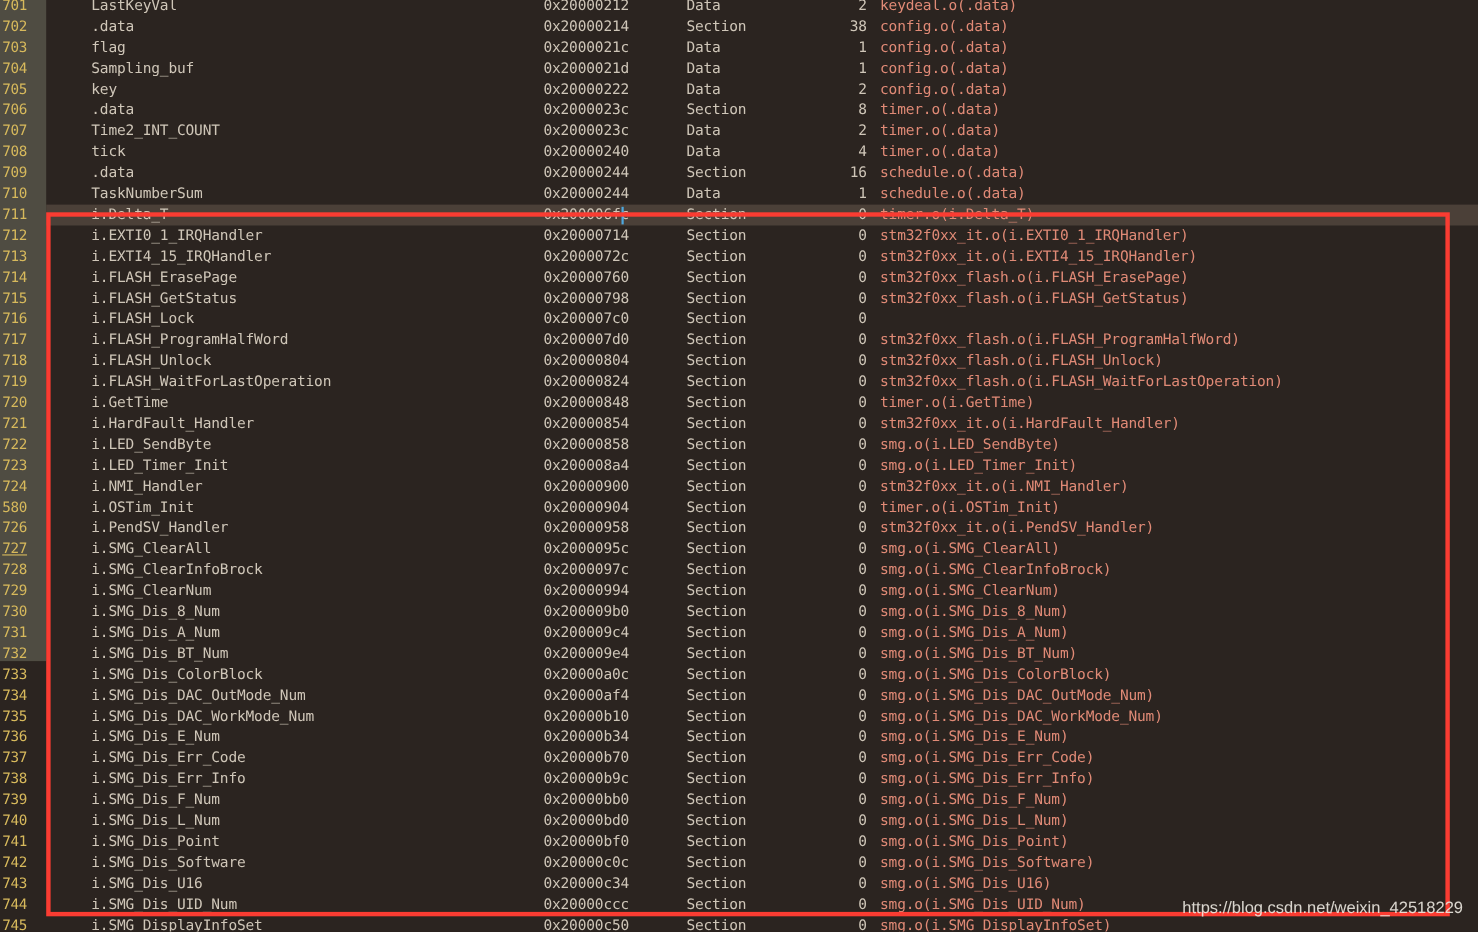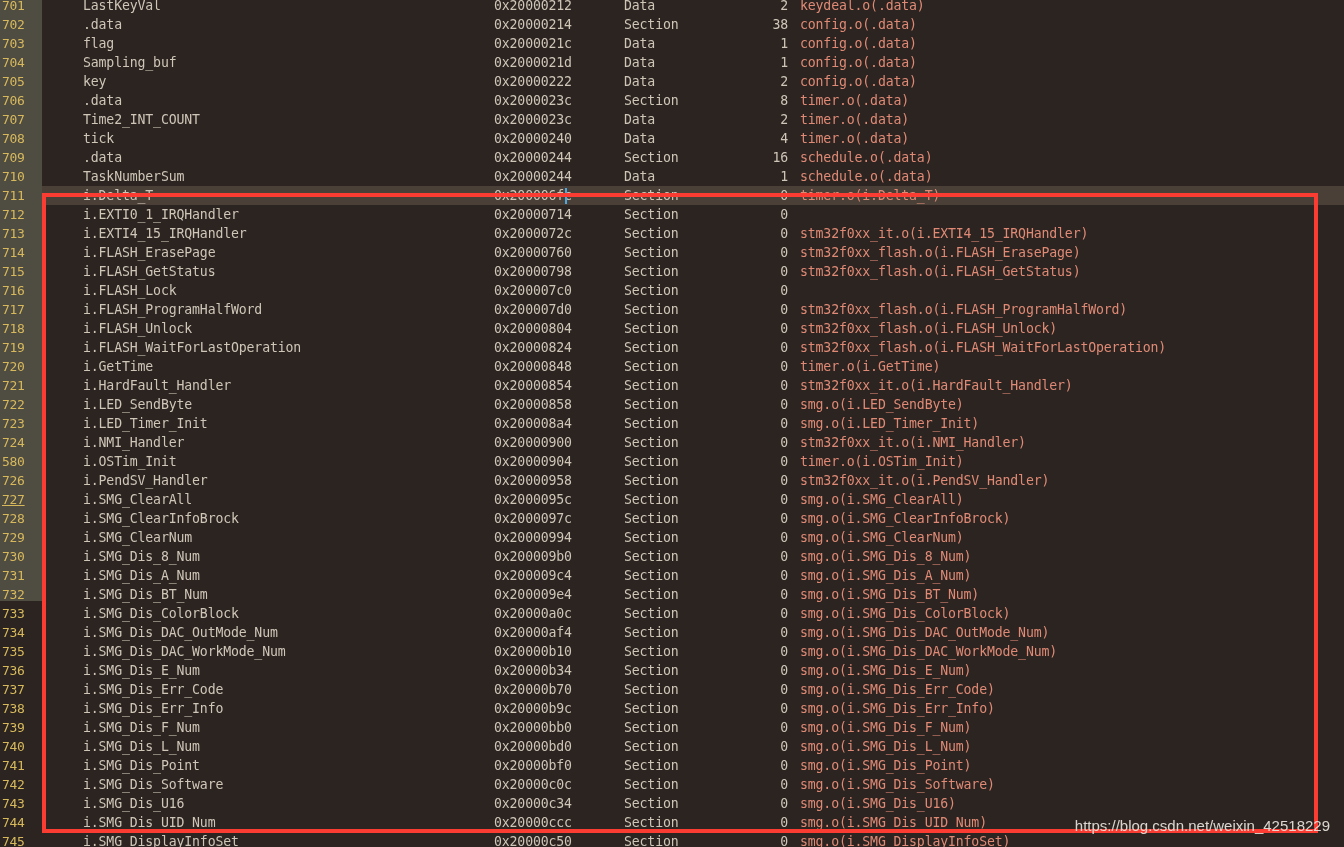--- a/index.html
+++ b/index.html
@@ -184,21 +184,21 @@
       <div class="row" style="top: 15px;"><span class="col-sym">.data</span><span class="col-addr">0x20000214</span><span class="col-type">Section</span><span class="col-size">38</span><span class="col-file">config.o(.data)</span></div>
       <div class="row" style="top: 34px; padding-left: 41px;"><span class="col-sym">flag</span><span class="col-addr">0x2000021c</span><span class="col-type">Data</span><span class="col-size">1</span><span class="col-file">config.o(.data)</span></div>
       <div class="row" style="top: 53px;"><span class="col-sym">Sampling_buf</span><span class="col-addr">0x2000021d</span><span class="col-type">Data</span><span class="col-size">1</span><span class="col-file">config.o(.data)</span></div>
       <div class="row" style="top: 72px;"><span class="col-sym">key</span><span class="col-addr">0x20000222</span><span class="col-type">Data</span><span class="col-size">2</span><span class="col-file">config.o(.data)</span></div>
       <div class="row" style="top: 91px;"><span class="col-sym">.data</span><span class="col-addr">0x2000023c</span><span class="col-type">Section</span><span class="col-size">8</span><span class="col-file">timer.o(.data)</span></div>
       <div class="row" style="top: 110px;"><span class="col-sym">Time2_INT_COUNT</span><span class="col-addr">0x2000023c</span><span class="col-type">Data</span><span class="col-size">2</span><span class="col-file">timer.o(.data)</span></div>
       <div class="row" style="top: 129px;"><span class="col-sym">tick</span><span class="col-addr">0x20000240</span><span class="col-type">Data</span><span class="col-size">4</span><span class="col-file">timer.o(.data)</span></div>
       <div class="row" style="top: 148px;"><span class="col-sym">.data</span><span class="col-addr">0x20000244</span><span class="col-type">Section</span><span class="col-size">16</span><span class="col-file">schedule.o(.data)</span></div>
       <div class="row" style="top: 167px;"><span class="col-sym">TaskNumberSum</span><span class="col-addr">0x20000244</span><span class="col-type">Data</span><span class="col-size">1</span><span class="col-file">schedule.o(.data)</span></div>
       <div class="row current" style="top: 186px;"><span class="col-sym">i.Delta_T</span><span class="col-addr">0x200006fc</span><span class="col-type">Section</span><span class="col-size">0</span><span class="col-file">timer.o(i.Delta_T)</span></div>
-      <div class="row" style="top: 205px;"><span class="col-sym">i.EXTI0_1_IRQHandler</span><span class="col-addr">0x20000714</span><span class="col-type">Section</span><span class="col-size">0</span></div>
+      <div class="row" style="top: 205px;"><span class="col-sym">i.EXTI0_1_IRQHandler</span><span class="col-addr">0x20000714</span><span class="col-type">Section</span><span class="col-size">0</span><span class="col-file">stm32f0xx_it.o(i.EXTI0_1_IRQHandler)</span></div>
       <div class="row" style="top: 224px;"><span class="col-sym">i.EXTI4_15_IRQHandler</span><span class="col-addr">0x2000072c</span><span class="col-type">Section</span><span class="col-size">0</span><span class="col-file">stm32f0xx_it.o(i.EXTI4_15_IRQHandler)</span></div>
       <div class="row" style="top: 243px;"><span class="col-sym">i.FLASH_ErasePage</span><span class="col-addr">0x20000760</span><span class="col-type">Section</span><span class="col-size">0</span><span class="col-file">stm32f0xx_flash.o(i.FLASH_ErasePage)</span></div>
       <div class="row" style="top: 262px;"><span class="col-sym">i.FLASH_GetStatus</span><span class="col-addr">0x20000798</span><span class="col-type">Section</span><span class="col-size">0</span><span class="col-file">stm32f0xx_flash.o(i.FLASH_GetStatus)</span></div>
       <div class="row" style="top: 281px;"><span class="col-sym">i.FLASH_Lock</span><span class="col-addr">0x200007c0</span><span class="col-type">Section</span><span class="col-size">0</span></div>
       <div class="row" style="top: 300px;"><span class="col-sym">i.FLASH_ProgramHalfWord</span><span class="col-addr">0x200007d0</span><span class="col-type">Section</span><span class="col-size">0</span><span class="col-file">stm32f0xx_flash.o(i.FLASH_ProgramHalfWord)</span></div>
       <div class="row" style="top: 319px;"><span class="col-sym">i.FLASH_Unlock</span><span class="col-addr">0x20000804</span><span class="col-type">Section</span><span class="col-size">0</span><span class="col-file">stm32f0xx_flash.o(i.FLASH_Unlock)</span></div>
       <div class="row" style="top: 338px;"><span class="col-sym">i.FLASH_WaitForLastOperation</span><span class="col-addr">0x20000824</span><span class="col-type">Section</span><span class="col-size">0</span><span class="col-file">stm32f0xx_flash.o(i.FLASH_WaitForLastOperation)</span></div>
       <div class="row" style="top: 357px;"><span class="col-sym">i.GetTime</span><span class="col-addr">0x20000848</span><span class="col-type">Section</span><span class="col-size">0</span><span class="col-file">timer.o(i.GetTime)</span></div>
       <div class="row" style="top: 376px;"><span class="col-sym">i.HardFault_Handler</span><span class="col-addr">0x20000854</span><span class="col-type">Section</span><span class="col-size">0</span><span class="col-file">stm32f0xx_it.o(i.HardFault_Handler)</span></div>
       <div class="row" style="top: 395px;"><span class="col-sym">i.LED_SendByte</span><span class="col-addr">0x20000858</span><span class="col-type">Section</span><span class="col-size">0</span><span class="col-file">smg.o(i.LED_SendByte)</span></div>

